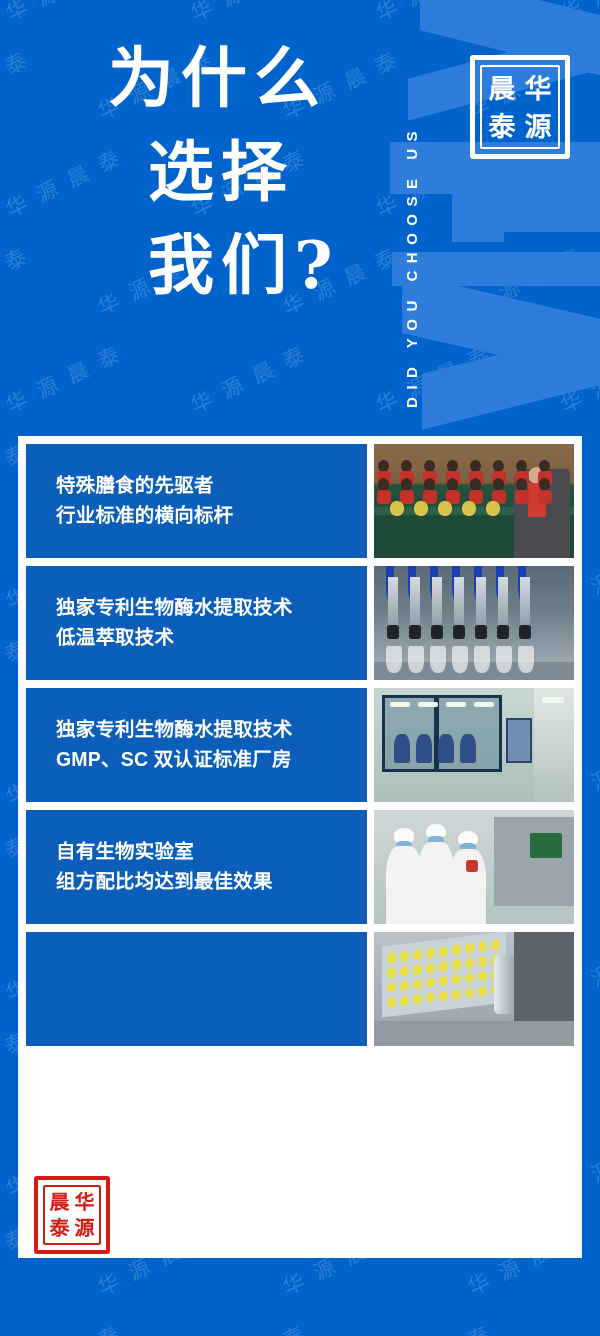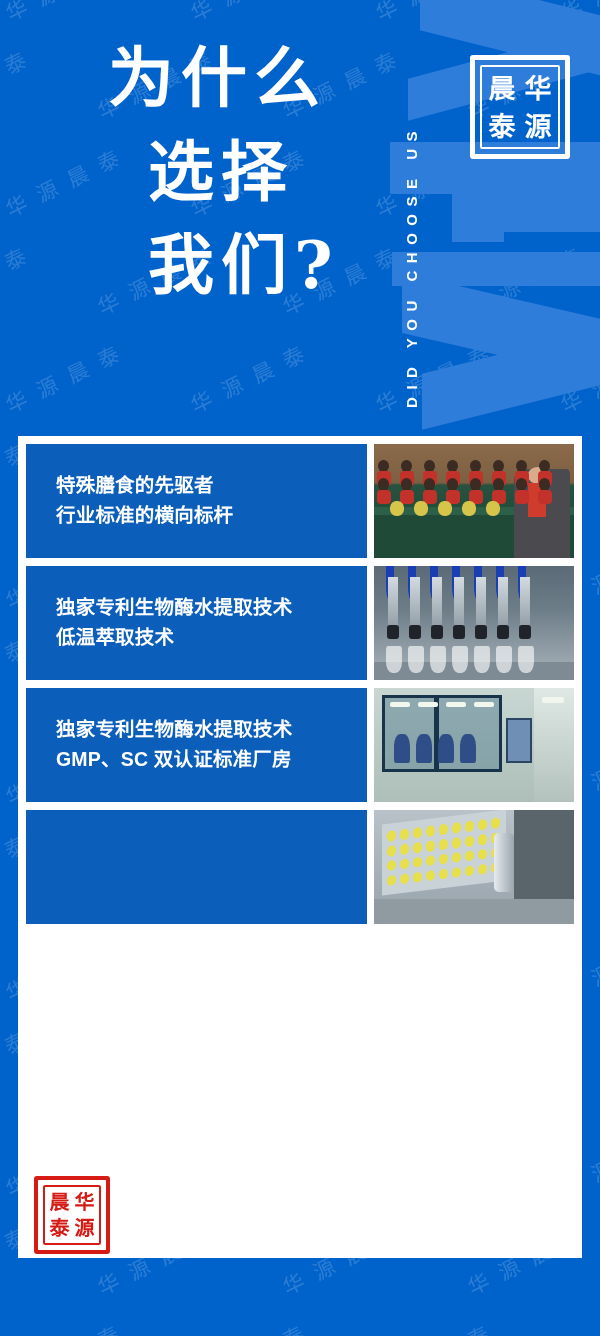--- a/index.html
+++ b/index.html
@@ -393,20 +393,42 @@
               <i class="lamp" style="left: 50%; top: 12%; width: 10%; height: 5%;"></i>
               <i class="worker" style="left: 10%; top: 40%; width: 8%; height: 26%;"></i>
               <i class="worker" style="left: 21%; top: 40%; width: 8%; height: 26%;"></i>
               <i class="worker" style="left: 32%; top: 40%; width: 8%; height: 26%;"></i>
               <i class="worker" style="left: 43%; top: 40%; width: 8%; height: 26%;"></i>
               <i class="lamp" style="left: 84%; top: 8%; width: 11%; height: 5%;"></i>
             </div>
         </div>
       </div>
 
+      <div class="card">
+        <div class="card-text">
+          <div class="ln">自有生物实验室</div>
+          <div class="ln">组方配比均达到最佳效果</div>
+        </div>
+        <div class="card-photo">
+          <div class="ph p5" id="ph5">
+              <i class="mach"></i>
+              <i class="cap" style="left: 10%; top: 16%; width: 10%; height: 13%;"></i>
+              <i class="mask" style="left: 11%; top: 27%; width: 8%; height: 9%;"></i>
+              <i class="coat" style="left: 6%; top: 32%; width: 18%; height: 74%;"></i>
+              <i class="cap" style="left: 26%; top: 12%; width: 10%; height: 13%;"></i>
+              <i class="mask" style="left: 27%; top: 23%; width: 8%; height: 9%;"></i>
+              <i class="coat" style="left: 22%; top: 28%; width: 18%; height: 74%;"></i>
+              <i class="cap" style="left: 42%; top: 18%; width: 10%; height: 13%;"></i>
+              <i class="mask" style="left: 43%; top: 29%; width: 8%; height: 9%;"></i>
+              <i class="coat" style="left: 38%; top: 34%; width: 18%; height: 74%;"></i>
+              <i class="scr" style="left: 78%; top: 20%; width: 16%; height: 22%;"></i>
+              <i class="red" style="left: 46%; top: 44%; width: 6%; height: 10%;"></i>
+            </div>
+        </div>
+      </div>
 
       <div class="card">
         <div class="card-text">
         </div>
         <div class="card-photo">
           <div class="ph p6" id="ph6">
             <i class="dark"></i>
               <i class="steel"></i>
               <i class="tray">
                 <i class="dot" style="left: 4%; top: 10%; width: 7%; height: 15%;"></i>

